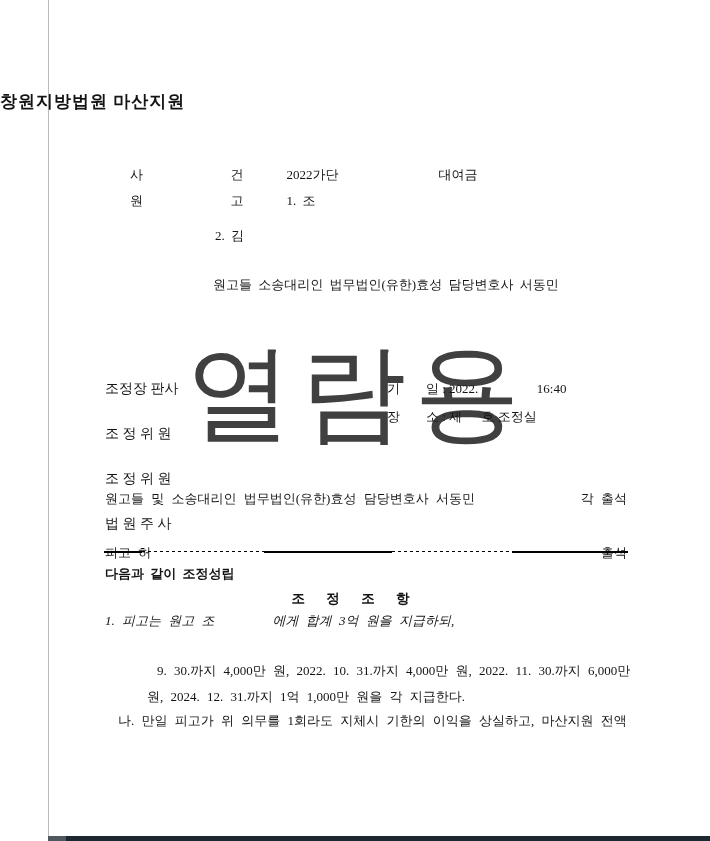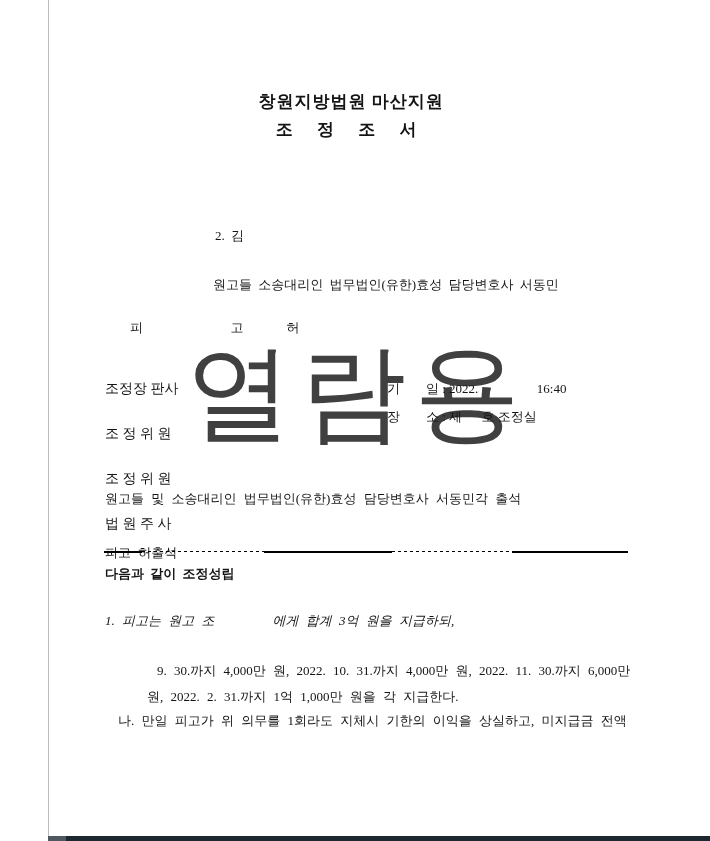--- a/index.html
+++ b/index.html
@@ -54,21 +54,20 @@
     z-index: 0;
     white-space: pre;
     user-select: none;
   }
   .abs { position: absolute; white-space: pre; z-index: 1; }
   .title-block {
     position: absolute;
     left: 0;
     top: 90px;
     width: 702px;
-    text-align: center;
     z-index: 1;
   }
   .court-name {
     font-size: 17px;
     font-weight: bold;
     letter-spacing: 1px;
   }
   .doc-title {
     margin-top: 5px;
     font-size: 17px;
@@ -97,24 +96,26 @@
     flex-direction: column;
     gap: 10px;
     font-size: 13px;
     white-space: pre;
   }
   .attendance-row {
     position: absolute;
     left: 105px;
     width: 522px;
     display: flex;
+    justify-content: space-between;
     font-size: 13px;
     word-spacing: 4px;
     z-index: 1;
     white-space: pre;
+    gap: 37px;
   }
   .divider {
     position: absolute;
     left: 104px;
     top: 551px;
     width: 524px;
     height: 2px;
     display: flex;
     z-index: 1;
   }
@@ -144,32 +145,34 @@
 <body>
 
 <div class="viewport">
 
   <div class="edge-line"></div>
 
   <div class="watermark">열람용</div>
 
   <div class="title-block">
     <div class="court-name">창원지방법원 마산지원</div>
-    <div class="doc-title">조 정 조 서</div>
-  </div>
-
-
+  </div>
+
+  <div class="abs body-row" style="left:105px; top:150px;">
+    <span class="label">사              건</span><span style="display:inline-block;width:43px;"></span><span>2022가단                대여금</span>
+  </div>
+
+  <div class="abs body-row" style="left:105px; top:176px;">
+    <span class="label">원              고</span><span style="display:inline-block;width:43px;"></span><span>1. 조</span>
+  </div>
 
   <div class="abs body-row" style="left:215px; top:227px;">2. 김</div>
 
   <div class="abs body-row" style="left:213px; top:276px;">원고들 소송대리인 법무법인(유한)효성 담당변호사 서동민</div>
 
-  <div class="abs body-row" style="left:105px; top:303px;">
-    <span class="label">피              고</span><span style="display:inline-block;width:43px;"></span><span>허</span>
-  </div>
 
   <div class="officials">
     <div>조정장 판사</div>
     <div>조 정 위 원</div>
     <div>조 정 위 원</div>
     <div>법 원 주 사</div>
   </div>
 
   <div class="details">
     <div>기        일 : 2022.                  16:40</div>
@@ -189,23 +192,24 @@
   <div class="divider">
     <span class="solid" style="width:38px;"></span>
     <span class="dashed" style="width:122px;"></span>
     <span class="solid" style="width:128px;"></span>
     <span class="dashed" style="width:120px;"></span>
     <span class="solid" style="width:116px;"></span>
   </div>
 
   <div class="abs body-row" style="left:105px; top:565px; font-weight:bold;text-align:right;">다음과 같이 조정성립</div>
 
+  <div class="section-title">조 정 조 항</div>
 
   <div class="abs clause" style="left:105px; top:612px;font-style:italic;">1. 피고는 원고 조        에게 합계 3억 원을 지급하되,</div>
   <div class="abs clause" style="left:157px; top:662px;">9. 30.까지 4,000만 원, 2022. 10. 31.까지 4,000만 원, 2022. 11. 30.까지 6,000만</div>
-  <div class="abs clause" style="left:147px; top:688px;">원, 2022. 2. 31.까지 1억 1,000만 원을 각 지급한다.</div>
-  <div class="abs clause" style="left:118px; top:712px;">나. 만일 피고가 위 의무를 1회라도 지체시 기한의 이익을 상실하고, 미지급금 전액</div>
+  <div class="abs clause" style="left:147px; top:688px;">원, 2024. 12. 31.까지 1억 1,000만 원을 각 지급한다.</div>
+  <div class="abs clause" style="left:118px; top:712px;">나. 만일 피고가 위 의무를 1회라도 지체시 기한의 이익을 상실하고, 마산지원 전액</div>
 
   <div class="bottom-bar">
     <span class="grip"></span>
   </div>
 
 </div>
 
 </body></html>

